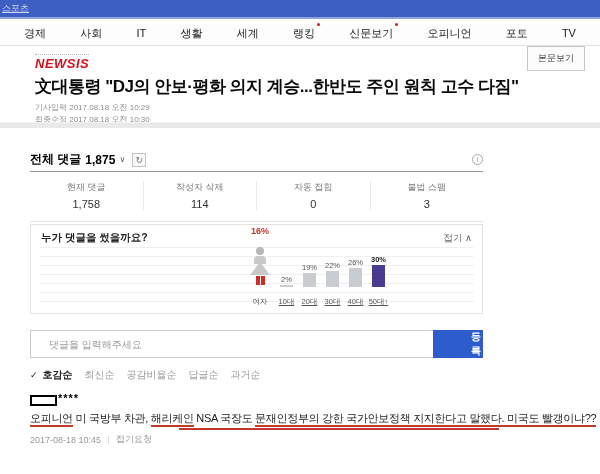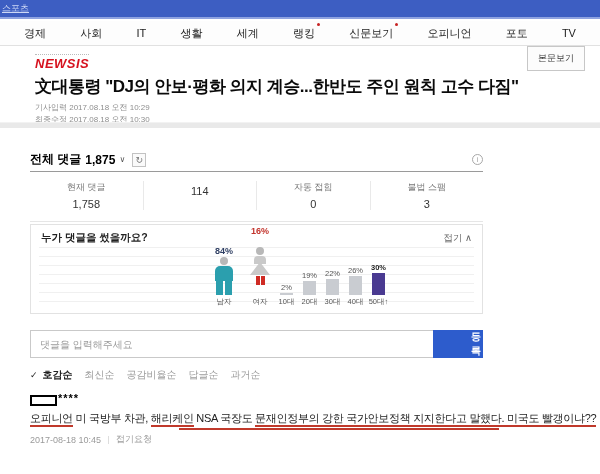--- a/index.html
+++ b/index.html
@@ -62,25 +62,25 @@
   .f-leg { position:absolute; top:29px; width:4px; height:9px; background:#cf2b24; }
   .f-leg.l { left:8px; } .f-leg.r { left:13px; }
   .g-name { font-size:7.5px; color:#555; margin-top:2px; }
 
   .age-chart { position:absolute; left:240px; bottom:0; display:flex; align-items:flex-end; gap:8px; }
   .age-col { display:flex; flex-direction:column; align-items:center; width:15px; }
   .age-pct { font-size:7.5px; color:#555; margin-bottom:1px; white-space:nowrap; }
   .age-col.hl .age-pct { color:#222; font-weight:bold; }
   .age-bar { width:13px; background:#c9ccd1; }
   .age-col.hl .age-bar { background:#4a3a91; }
-  .age-name { font-size:7.5px; color:#555; margin-top:2px; white-space:nowrap; }
+  .age-name { font-size:7.5px; color:#555; margin-top:10px; white-space:nowrap;text-decoration:underline; }
 
   
   .input-row { margin-top:16px; display:flex; height:28px; }
-  .cmt-input { flex:1; border:1px solid #c9c9c9; border-right:none; font-size:10px; padding:0 9px; color:#333; outline:none; font-family:inherit; }
+  .cmt-input { flex:1; border:1px solid #c9c9c9; border-right:none; font-size:10px; padding:0 18px; color:#333; outline:none; font-family:inherit; }
   .cmt-input::placeholder { color:#9a9a9a; }
   .submit-btn { width:50px; background:#2d5ccc; color:#fff; font-size:10px; font-weight:bold; border:none; cursor:pointer; font-family:inherit;padding-left:36px; }
 
   .notice { margin-top:5px; background:#f4f4f4; border:1px solid #ececec; height:24px; display:flex; align-items:center; padding:0 12px; }
   .speaker-icon { width:4px; height:7px; background:#555; position:relative; margin-right:9px; }
   .speaker-icon::after { content:''; position:absolute; left:2px; top:-2px; border-top:5.5px solid transparent; border-bottom:5.5px solid transparent; border-right:6px solid #555; }
   .notice-text { font-size:10px; font-weight:bold; color:#222; }
 
   .sort-row { margin-top:10px; display:flex; align-items:center; gap:12px; }
   .sort-item { font-size:10px; color:#9a9a9a; cursor:pointer; }
@@ -140,49 +140,40 @@
     <span class="refresh-box">↻</span>
     <span class="info-circle">i</span>
   </div>
 
   <div class="stats">
     <div class="stat">
       <div class="stat-label">현재 댓글</div>
       <div class="stat-value">1,758</div>
     </div>
     <div class="stat">
+      <div class="stat-label">작성자 삭제</div>
       <div class="stat-value">114</div>
     </div>
     <div class="stat">
       <div class="stat-label">자동 접힘</div>
       <div class="stat-value">0</div>
     </div>
     <div class="stat">
       <div class="stat-label">불법 스팸</div>
       <div class="stat-value">3</div>
     </div>
   </div>
 
   <div class="demo-panel">
     <div class="demo-header">
       <span class="demo-title">누가 댓글을 썼을까요?</span>
       <span class="demo-collapse">접기 ∧</span>
     </div>
     <div class="demo-chart">
 
-      <div class="gender-col g-male">
-        <div class="g-pct g-pct-male">84%</div>
-        <div class="figure">
-          <div class="fig-head"></div>
-            <div class="m-torso"></div>
-            <div class="m-leg l"></div>
-            <div class="m-leg r"></div>
-        </div>
-        <div class="g-name">남자</div>
-      </div>
 
       <div class="gender-col g-female">
         <div class="g-pct g-pct-female">16%</div>
         <div class="figure">
           <div class="fig-head"></div>
             <div class="f-torso"></div>
             <div class="f-skirt"></div>
             <div class="f-leg l"></div>
             <div class="f-leg r"></div>
         </div>

